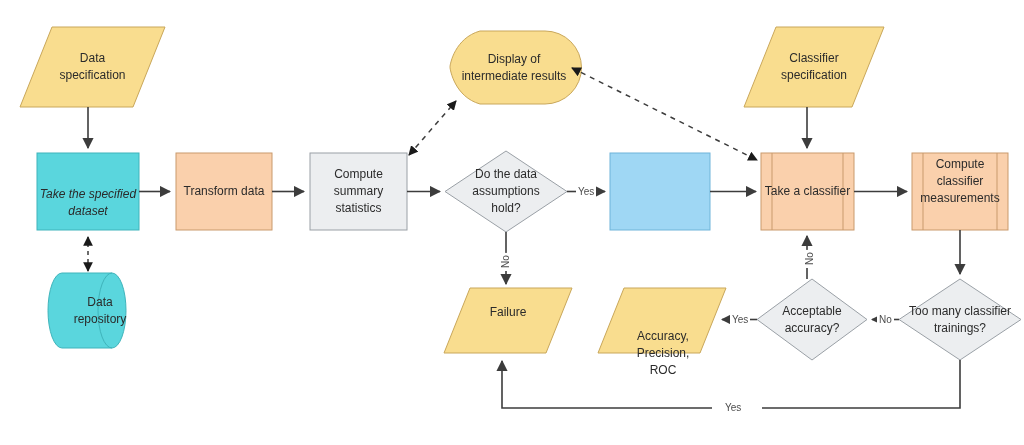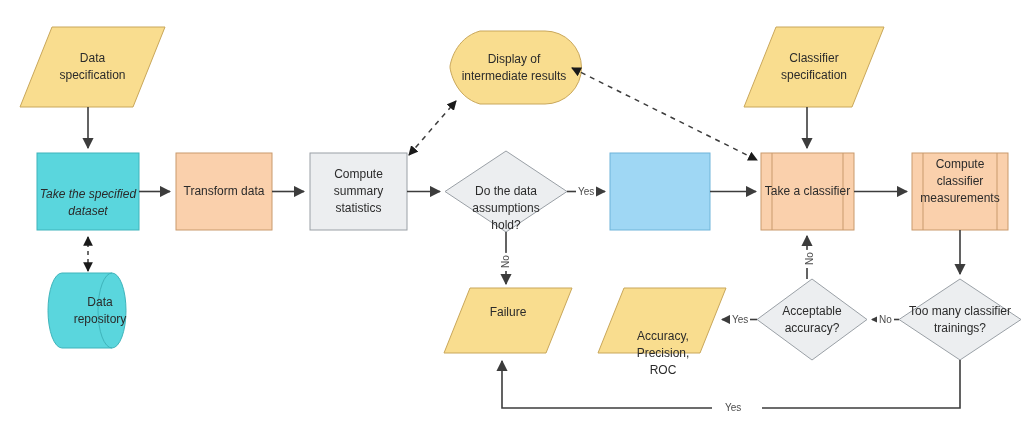--- a/index.html
+++ b/index.html
@@ -144,21 +144,21 @@
 repository</div>
 
 <div class="nodeLabel" style="left:176px;top:153px;width:96px;height:77px;">Transform data</div>
 
 <div class="nodeLabel" style="left:310px;top:153px;width:97px;height:77px;">Compute summary
 statistics</div>
 
 <div class="nodeLabel" style="left:452px;top:31px;width:124px;height:73px;">Display of
 intermediate results</div>
 
-<div class="nodeLabel" style="left:445px;top:168px;width:122px;height:81px;">Do the data
+<div class="nodeLabel" style="left:445px;top:151px;width:122px;height:81px;">Do the data
 assumptions
 hold?</div>
 
 
 <div class="nodeLabel" style="left:744px;top:27px;width:140px;height:80px;">Classifier
 specification</div>
 
 <div class="nodeLabel" style="left:757px;top:153px;width:101px;height:77px;">Take a classifier</div>
 
 <div class="nodeLabel" style="left:912px;top:153px;width:96px;height:57px;">Compute

